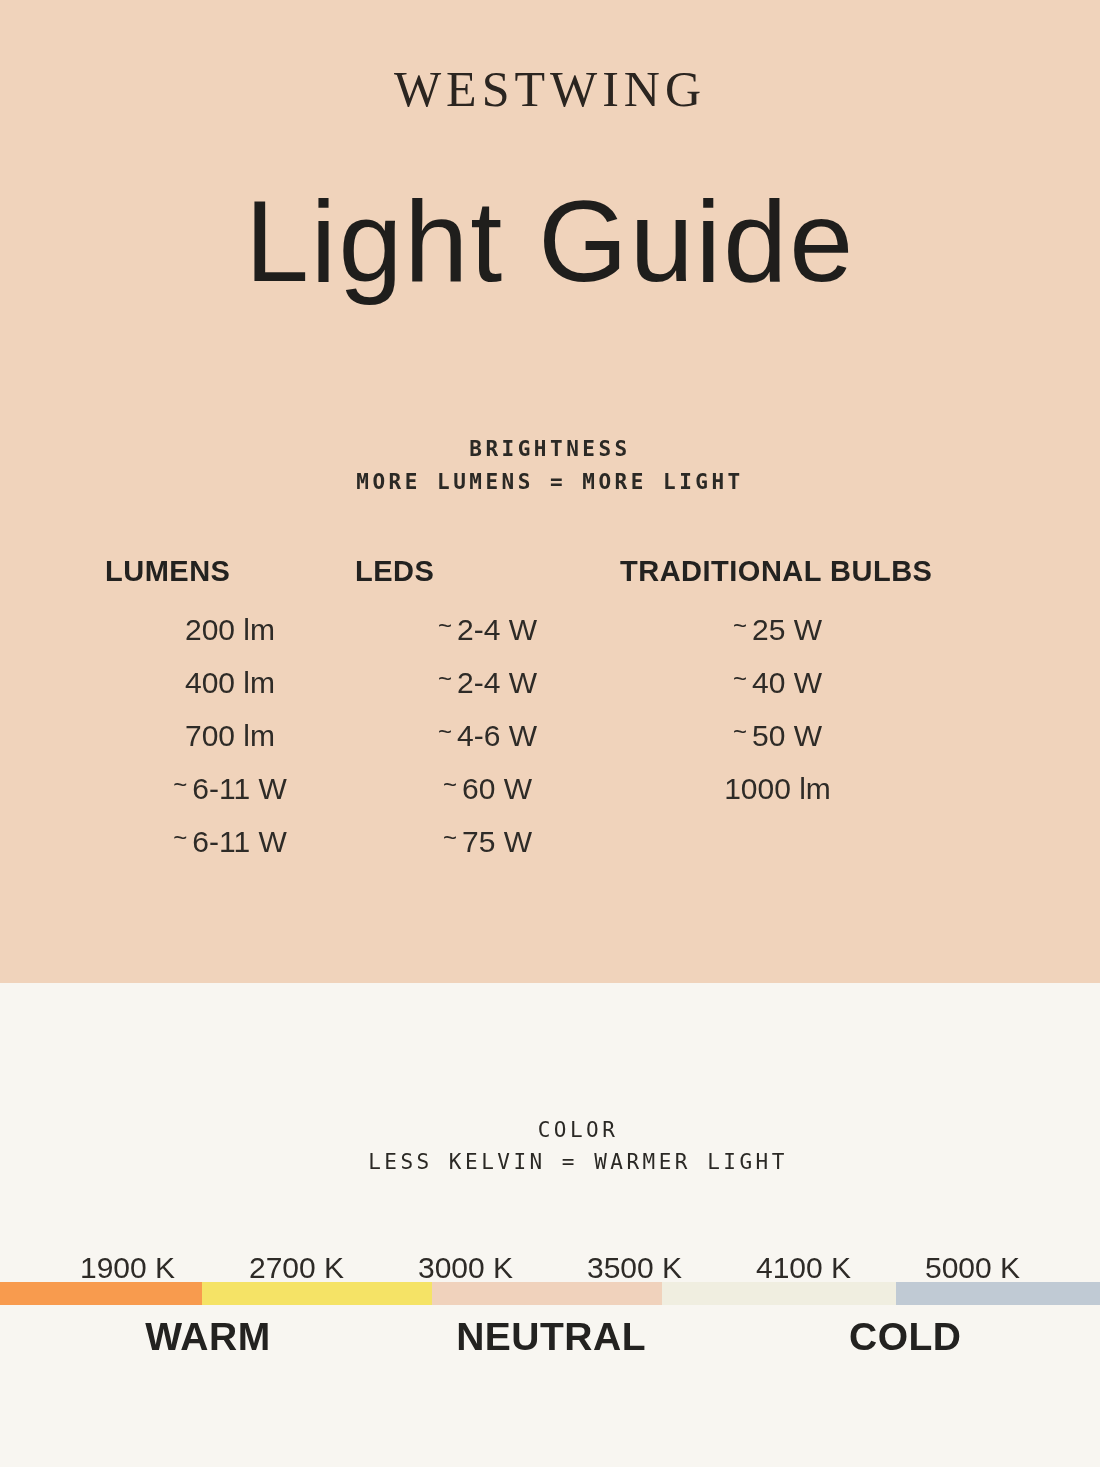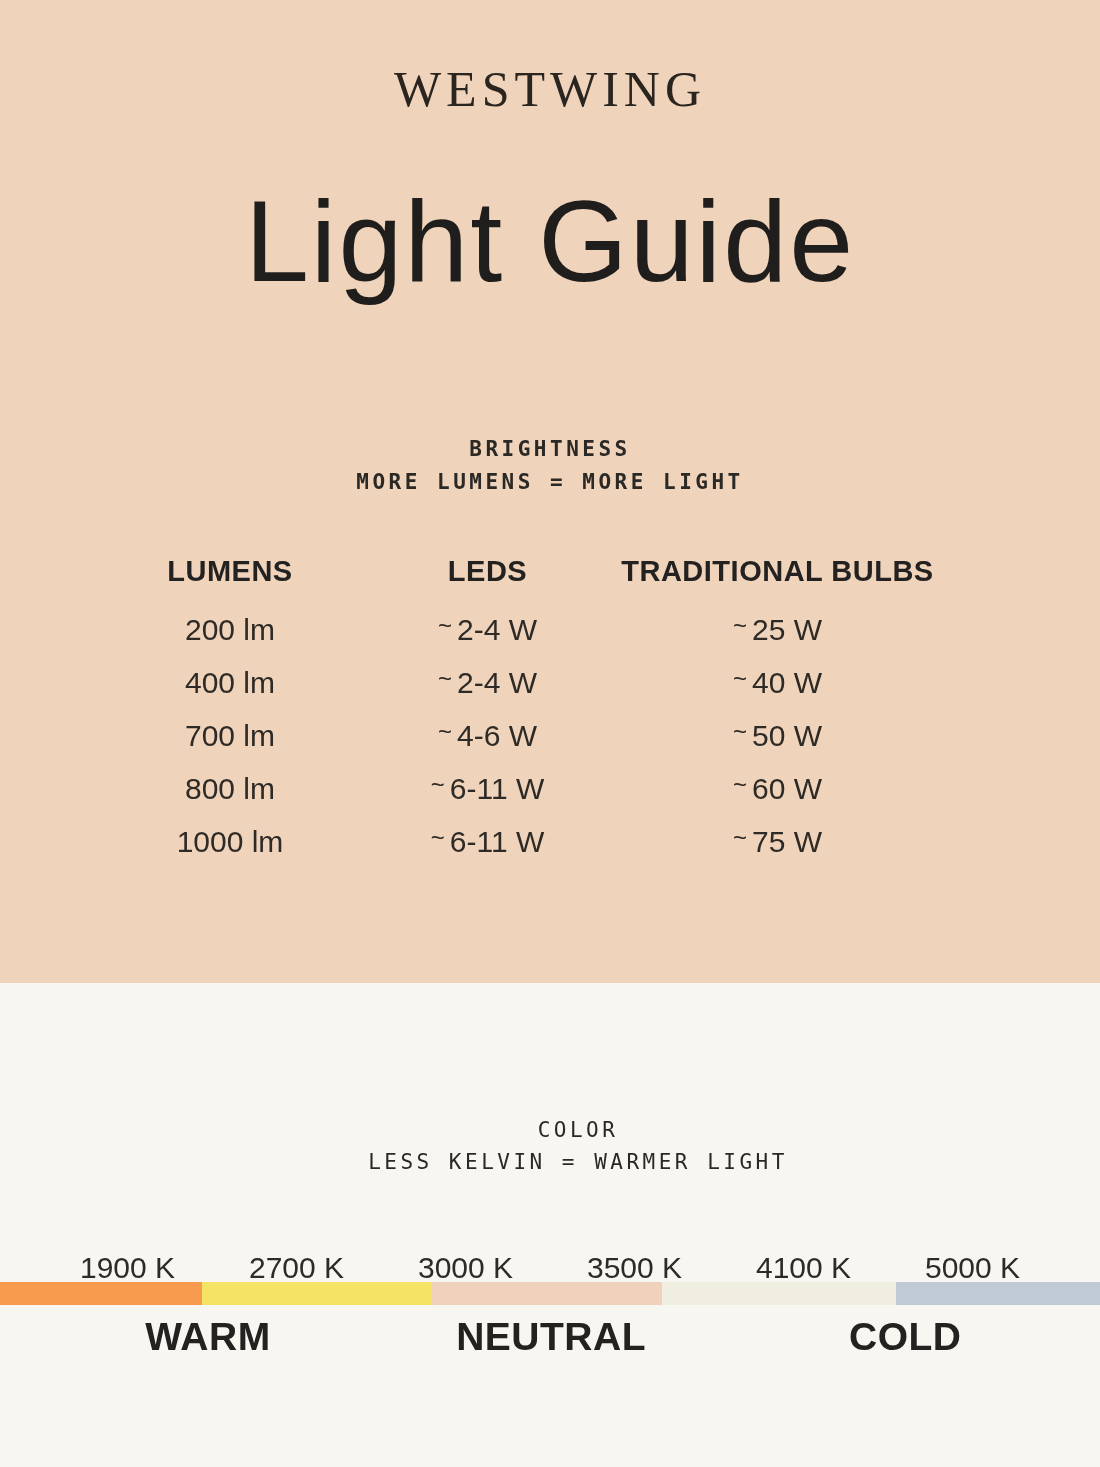--- a/index.html
+++ b/index.html
@@ -51,21 +51,20 @@
     margin-left: 105px;
     width: 830px;
     display: grid;
     grid-template-columns: 250px 265px 315px;
   }
   .table-head { margin-top: 57px; }
   .table-head .cell {
     font-size: 29px;
     font-weight: 700;
     line-height: 30px;
-    text-align: center;
     letter-spacing: 0.5px;
     color: #232220;
   }
   .table-body { margin-top: 17px; grid-auto-rows: 53px; }
   .table-body .cell {
     font-size: 30px;
     font-weight: 400;
     line-height: 53px;
     text-align: center;
     color: #2e2b27;
@@ -161,21 +160,20 @@
         <div class="cell"><span class="tilde">~</span><span>25 W</span></div>
 
         <div class="cell">400 lm</div>
         <div class="cell"><span class="tilde">~</span><span>2-4 W</span></div>
         <div class="cell"><span class="tilde">~</span><span>40 W</span></div>
 
         <div class="cell">700 lm</div>
         <div class="cell"><span class="tilde">~</span><span>4-6 W</span></div>
         <div class="cell"><span class="tilde">~</span><span>50 W</span></div>
 
-        <div class="cell">800 lm</div>
         <div class="cell"><span class="tilde">~</span><span>6-11 W</span></div>
         <div class="cell"><span class="tilde">~</span><span>60 W</span></div>
 
         <div class="cell">1000 lm</div>
         <div class="cell"><span class="tilde">~</span><span>6-11 W</span></div>
         <div class="cell"><span class="tilde">~</span><span>75 W</span></div>
       </div>
     </div>
   </section>
 

